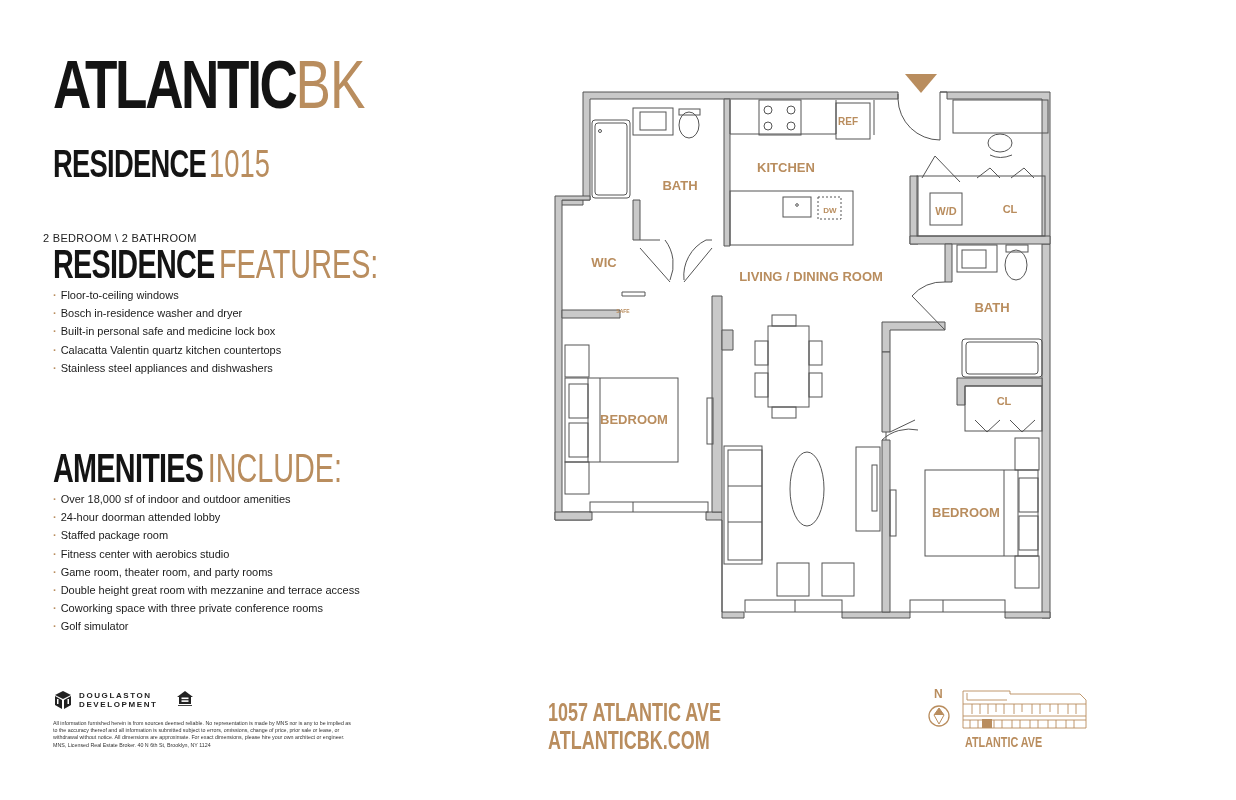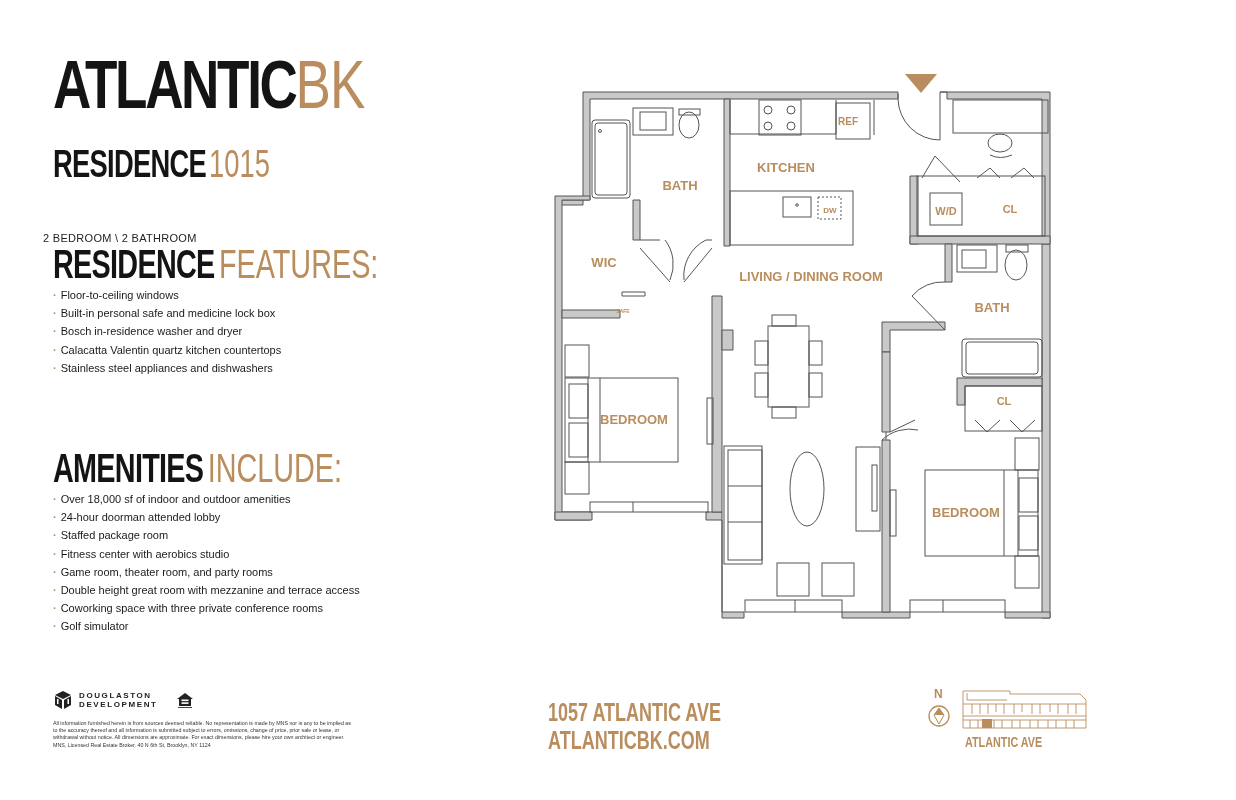--- a/index.html
+++ b/index.html
@@ -20,21 +20,21 @@
 
   .section-title { position: absolute; left: 53px; white-space: nowrap; font-size: 40px; line-height: 40px;
                    transform: scaleX(0.72); transform-origin: left top; }
   .section-title .dark { font-weight: bold; color: #141414; letter-spacing: -1px; }
   .section-title .gold { color: #b98d5e; font-weight: normal; margin-left: 6px; }
 
   .bullets { position: absolute; left: 53px; list-style: none; }
   .bullets li { font-size: 11px; line-height: 18.2px; color: #1a1a1a; white-space: nowrap; }
   .bullets li .dot { color: #b98d5e; margin-right: 4px; font-weight: bold; }
 
-  .logos { position: absolute; left: 53px; top: 690px; display: flex; align-items: flex-end; gap: 18px; }
+  .logos { position: absolute; left: 53px; top: 690px; display: flex; align-items: flex-start; gap: 18px; }
   .dev-logo { display: flex; align-items: center; gap: 6px; }
   .dev-name { font-size: 8px; line-height: 9.5px; font-weight: bold; letter-spacing: 1.6px; color: #222; }
   .disclaimer { position: absolute; left: 53px; top: 720px; width: 300px; font-size: 5.3px; line-height: 7.2px; color: #333; }
 
   .addr { position: absolute; left: 548px; top: 698px; font-weight: bold; color: #b98d5e;
           font-size: 25px; line-height: 28px; transform: scaleX(0.72); transform-origin: left top; white-space: nowrap; }
 
   .keymap { position: absolute; left: 926px; top: 686px; }
   .north { position: absolute; left: 8px; top: 1px; font-size: 12px; font-weight: bold; color: #b98d5e; }
   .street { position: absolute; left: 39px; top: 47px; font-size: 15px; font-weight: bold; color: #b98d5e;
@@ -53,22 +53,22 @@
 <div class="res-title">
   <span class="dark">RESIDENCE</span><span class="gold">1015</span>
 </div>
 <div class="subtitle">2 BEDROOM \ 2 BATHROOM</div>
 
 <div class="section-title" style="top:244px">
   <span class="dark">RESIDENCE</span><span class="gold">FEATURES:</span>
 </div>
 <ul class="bullets" style="top:286px">
   <li><span class="dot">·</span><span>Floor-to-ceiling windows</span></li>
+  <li><span class="dot">·</span><span>Bosch in-residence washer and dryer</span></li>
   <li><span class="dot">·</span><span>Built-in personal safe and medicine lock box</span></li>
-  <li><span class="dot">·</span><span>Bosch in-residence washer and dryer</span></li>
   <li><span class="dot">·</span><span>Calacatta Valentin quartz kitchen countertops</span></li>
   <li><span class="dot">·</span><span>Stainless steel appliances and dishwashers</span></li>
 </ul>
 
 <div class="section-title" style="top:448px">
   <span class="dark">AMENITIES</span><span class="gold">INCLUDE:</span>
 </div>
 <ul class="bullets" style="top:490px">
   <li><span class="dot">·</span><span>Over 18,000 sf of indoor and outdoor amenities</span></li>
   <li><span class="dot">·</span><span>24-hour doorman attended lobby</span></li>

